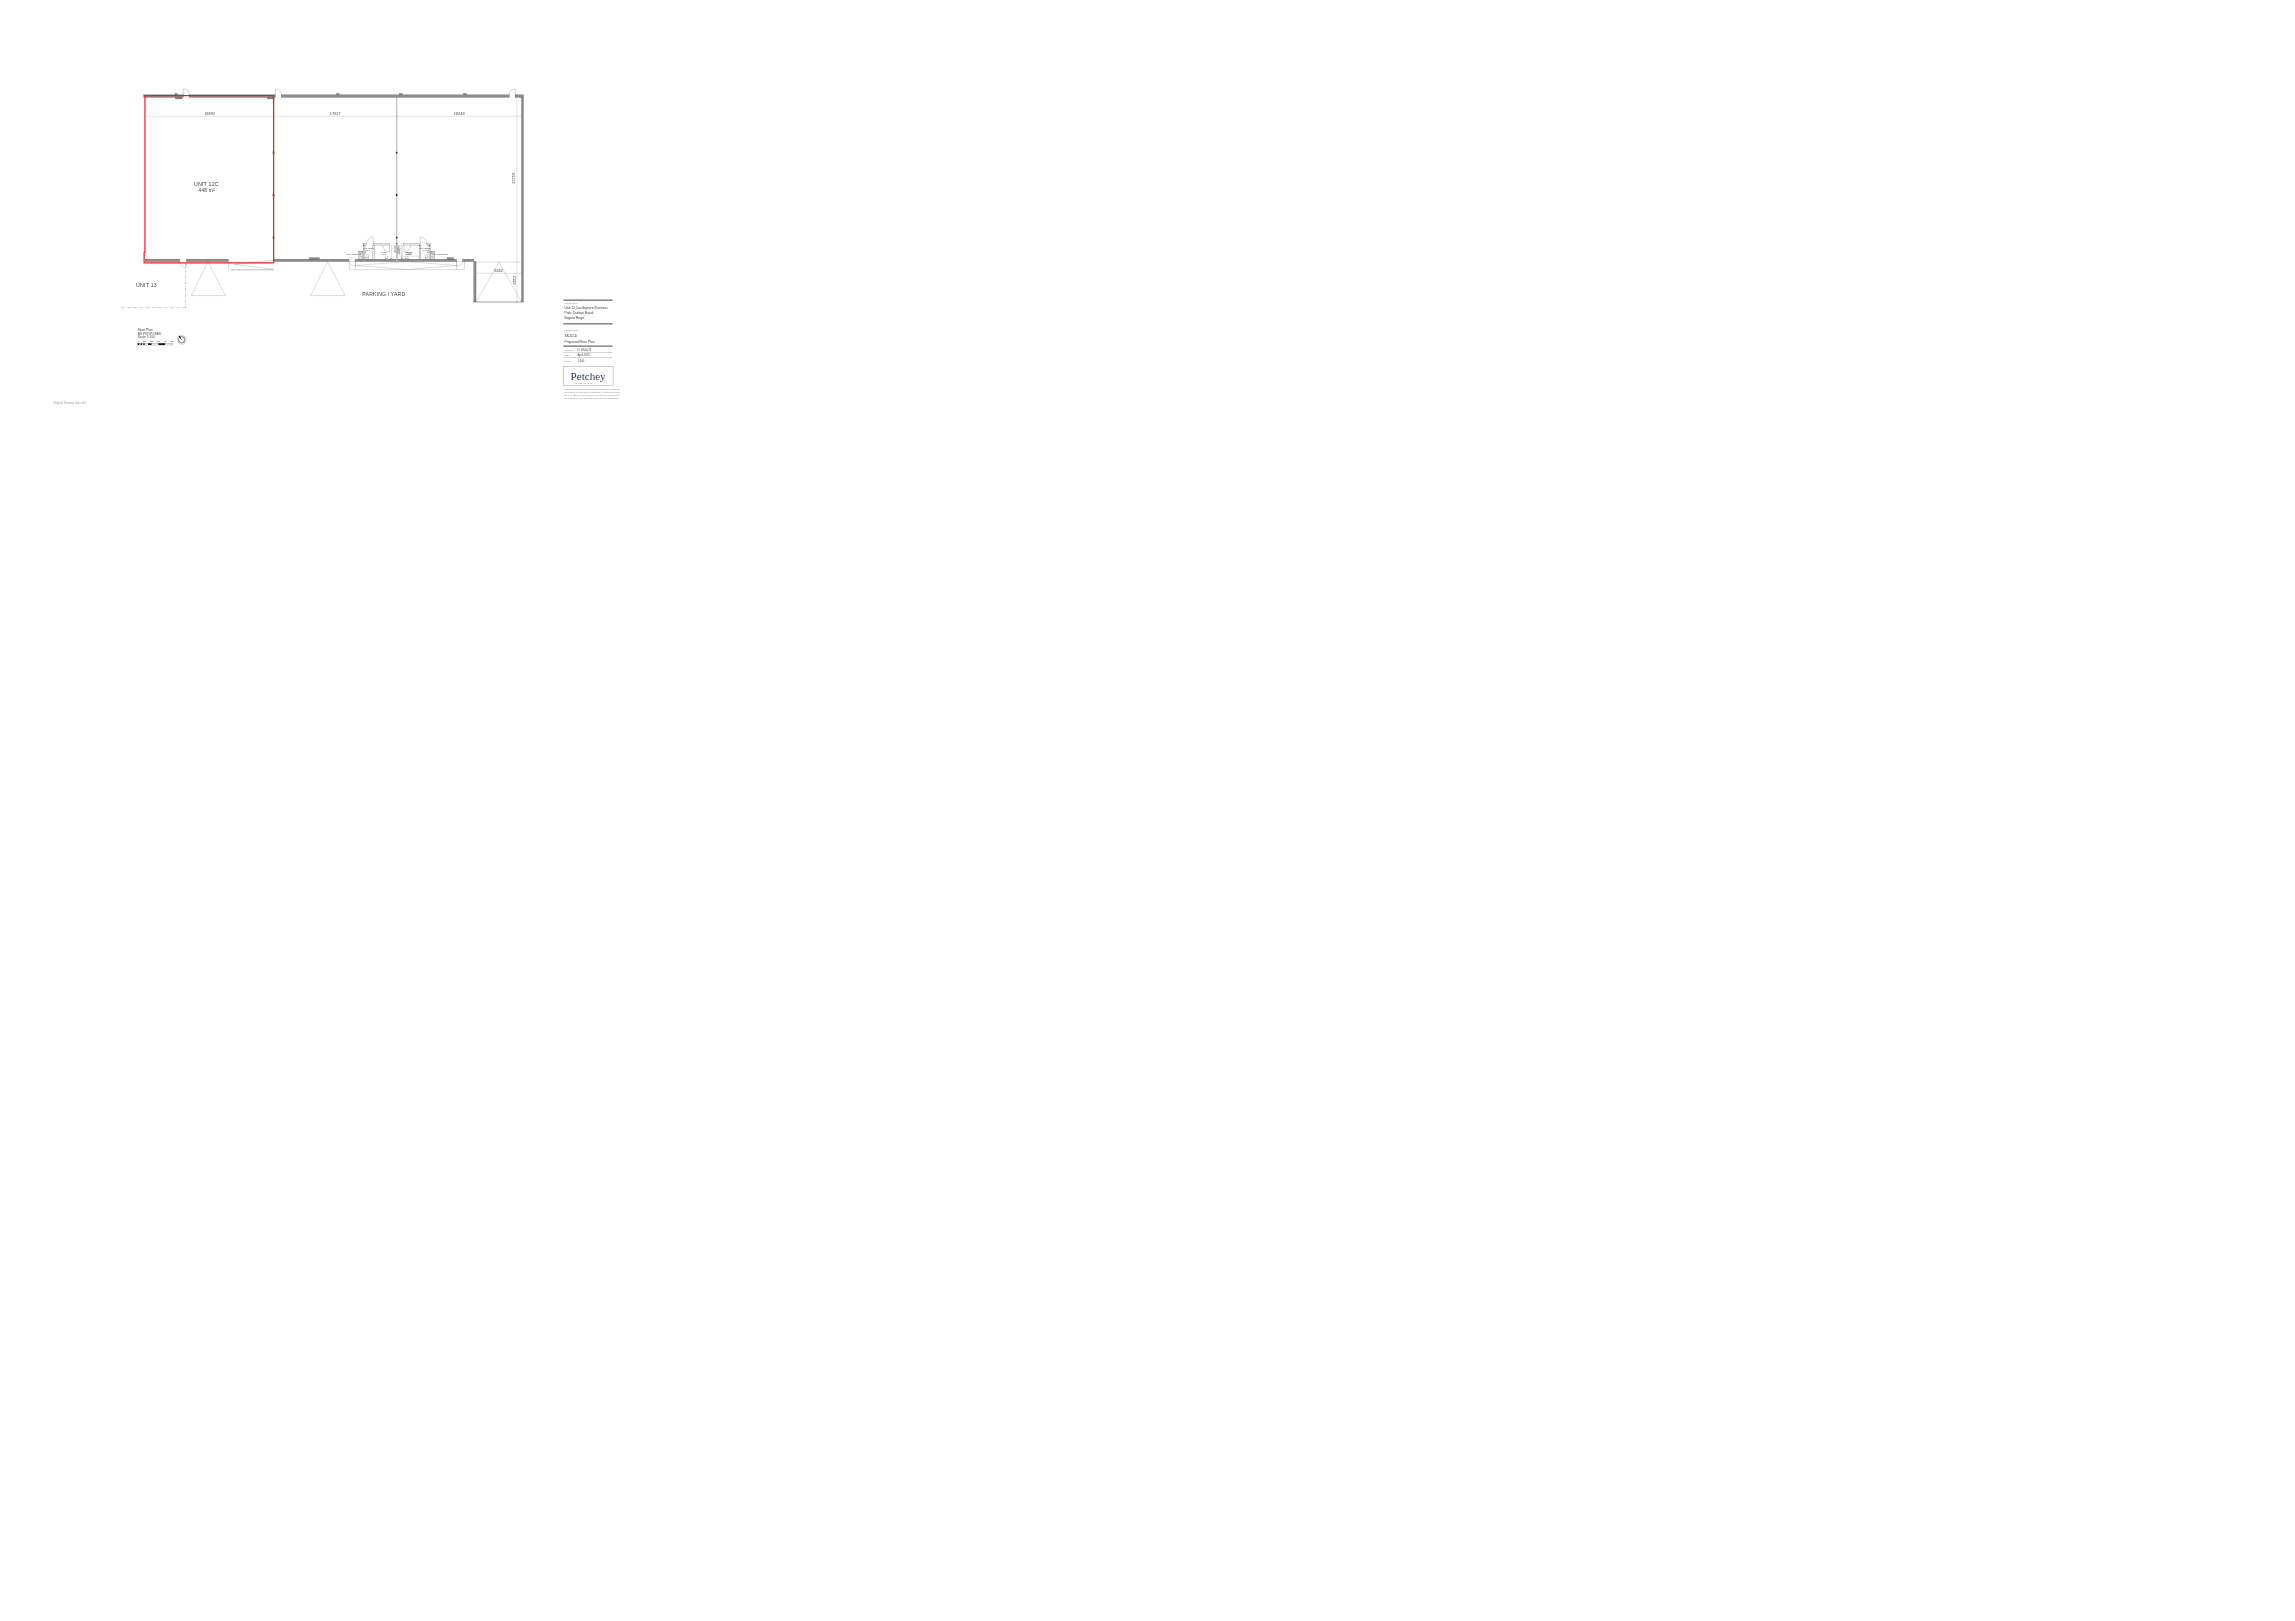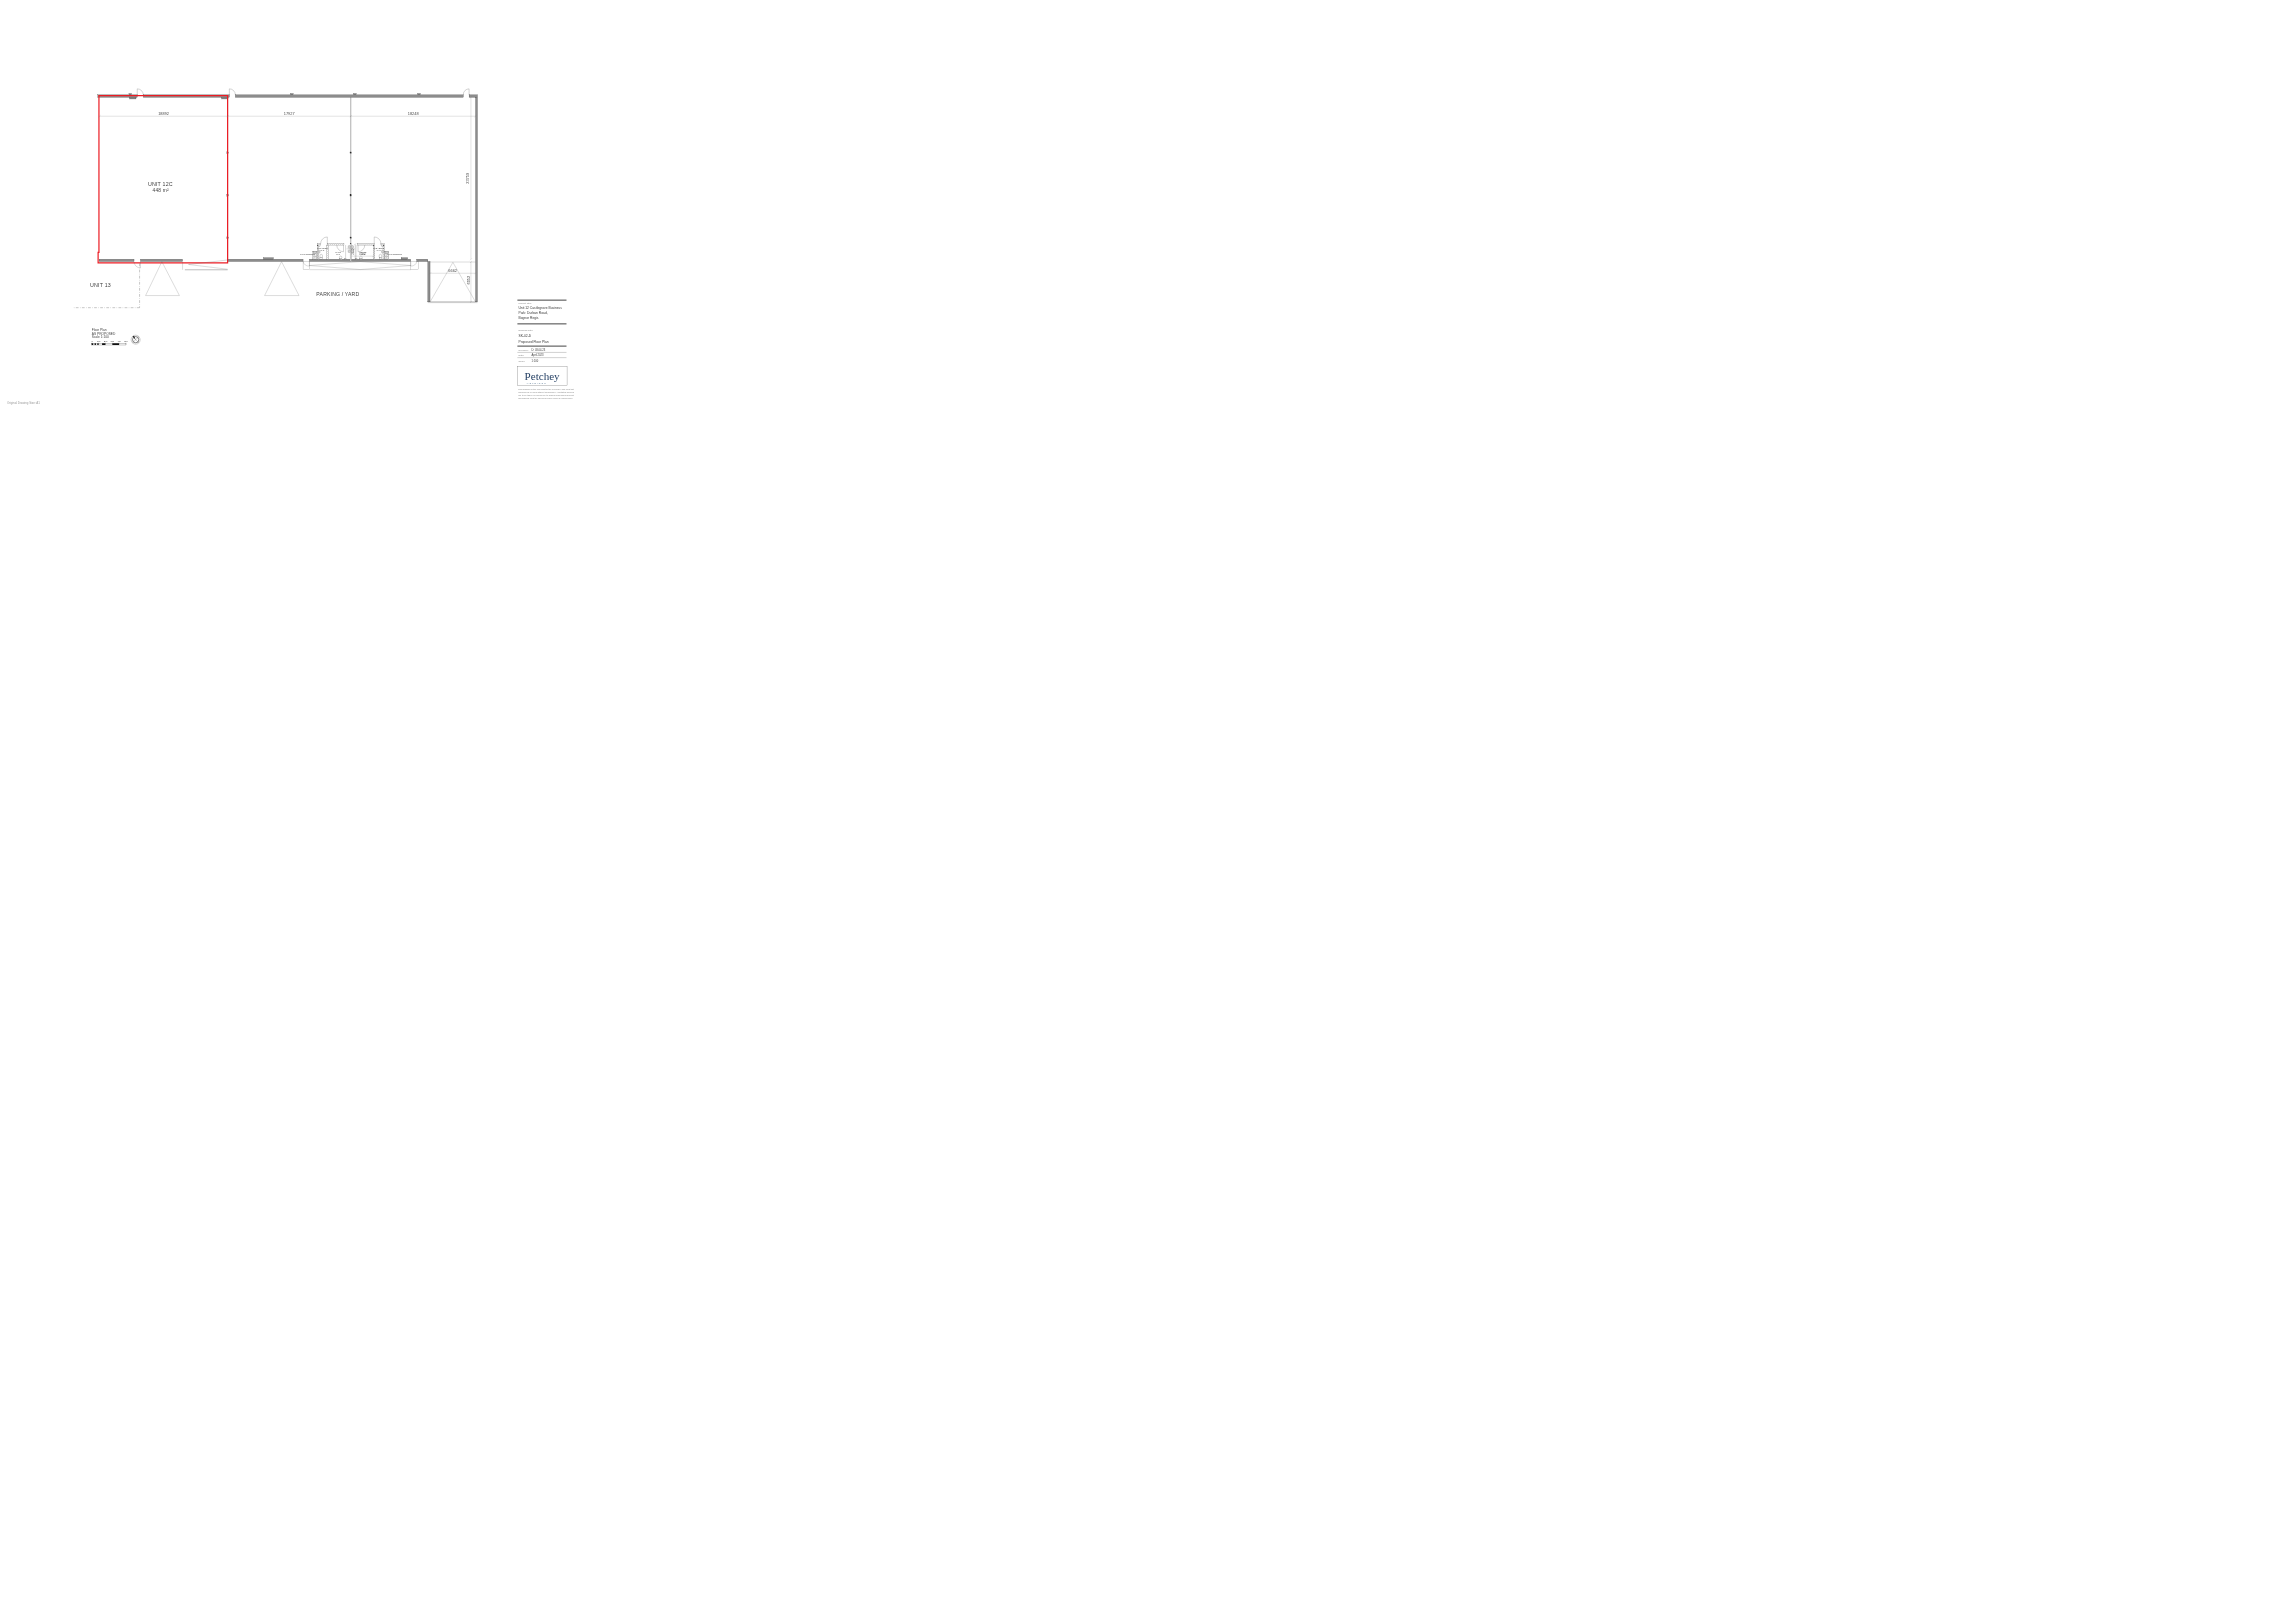--- a/index.html
+++ b/index.html
@@ -1,17 +1,17 @@
 <!DOCTYPE html>
 <html style="font-size:7.4px"><head>
 <meta charset="utf-8">
 <style>
   html,body{margin:0;padding:0;background:#ffffff;}
   body{font-family:"Liberation Sans", sans-serif;}
-  .page{position:relative;width:574px;height:406px;background:#fff;overflow:hidden;}
+  .page{position:relative;width:574px;height:406px;background:#fff;overflow:hidden;padding-left:46px;}
   svg text{fill:#3f3f3f;}
   .dimtxt{font-size:8.5px;fill:#4a4a4a;}
   .dimtxt-sm{font-size:6px;fill:#4a4a4a;}
   .roomtxt{font-size:4.4px;fill:#3f3f3f;letter-spacing:.2px;}
   .unittxt{font-size:11.5px;fill:#3f3f3f;letter-spacing:.4px;}
   .legendtxt{font-size:7px;fill:#3f3f3f;}
   .ticktxt{font-size:5.4px;fill:#3f3f3f;}
   .tb-label{font-size:5.3px;fill:#8a8a8a;}
   .tb-big{font-size:7.2px;fill:#3a3a3a;}
   .tb-row{font-size:5.8px;fill:#3a3a3a;}

